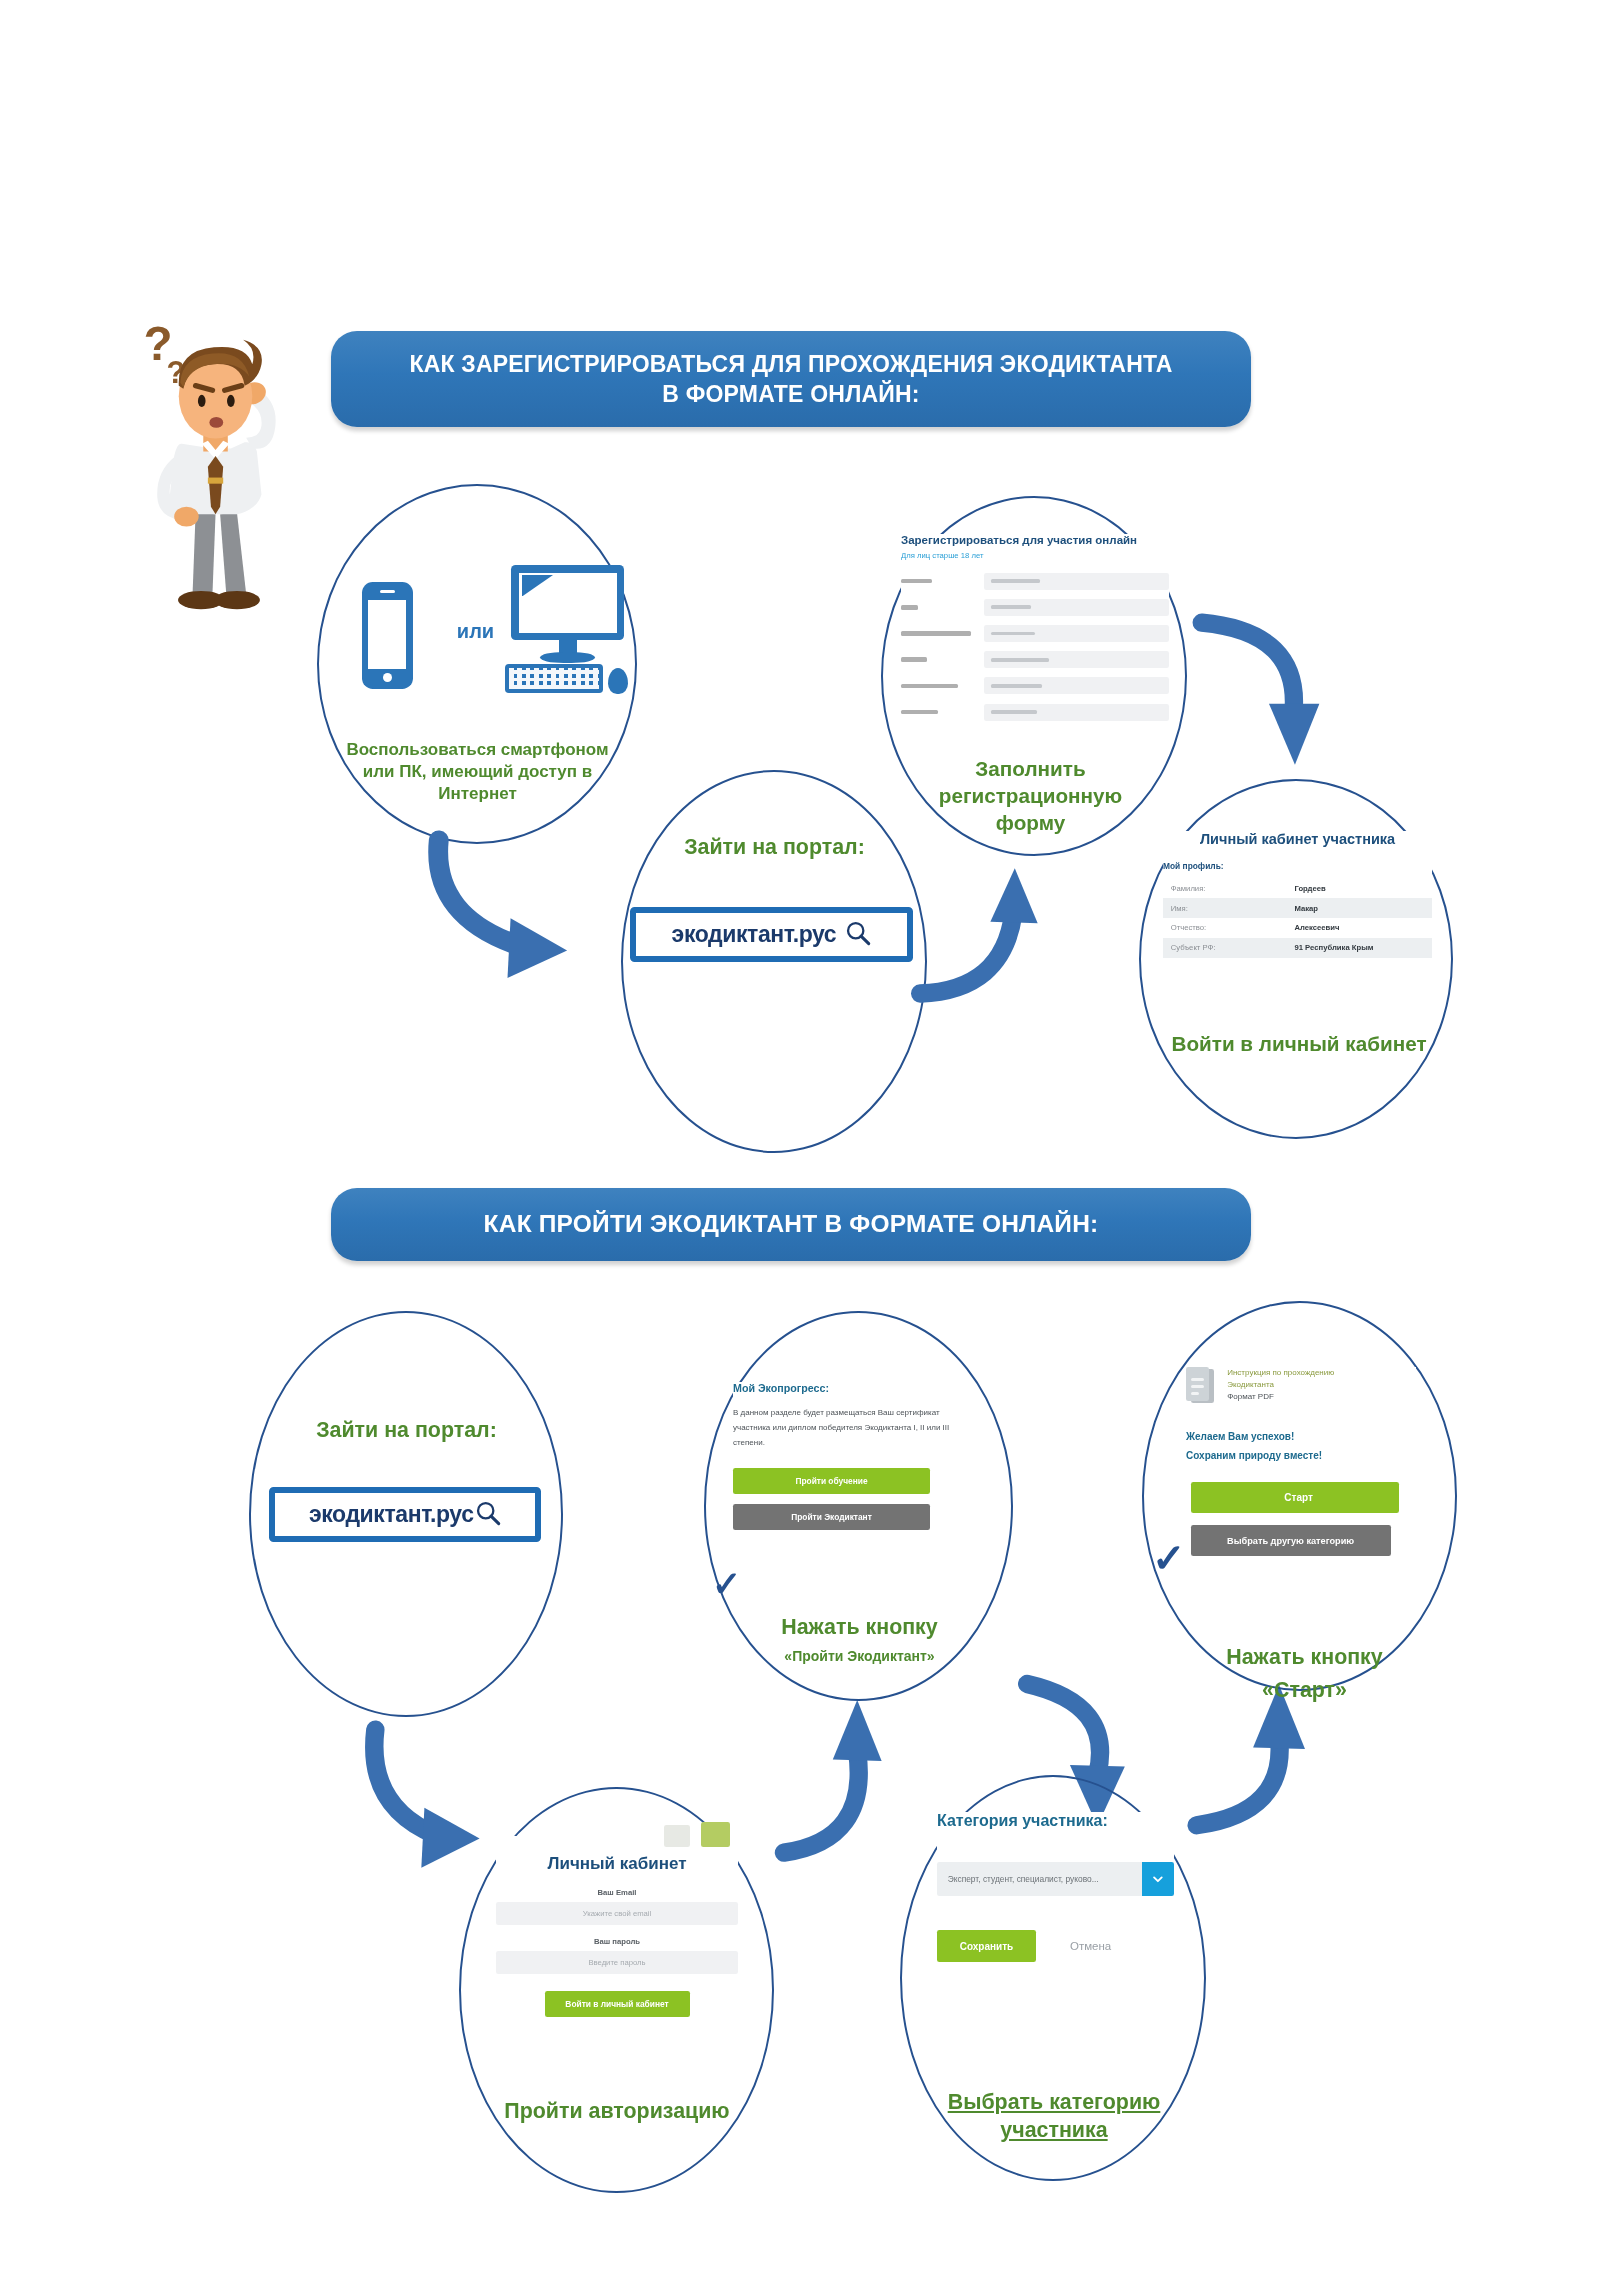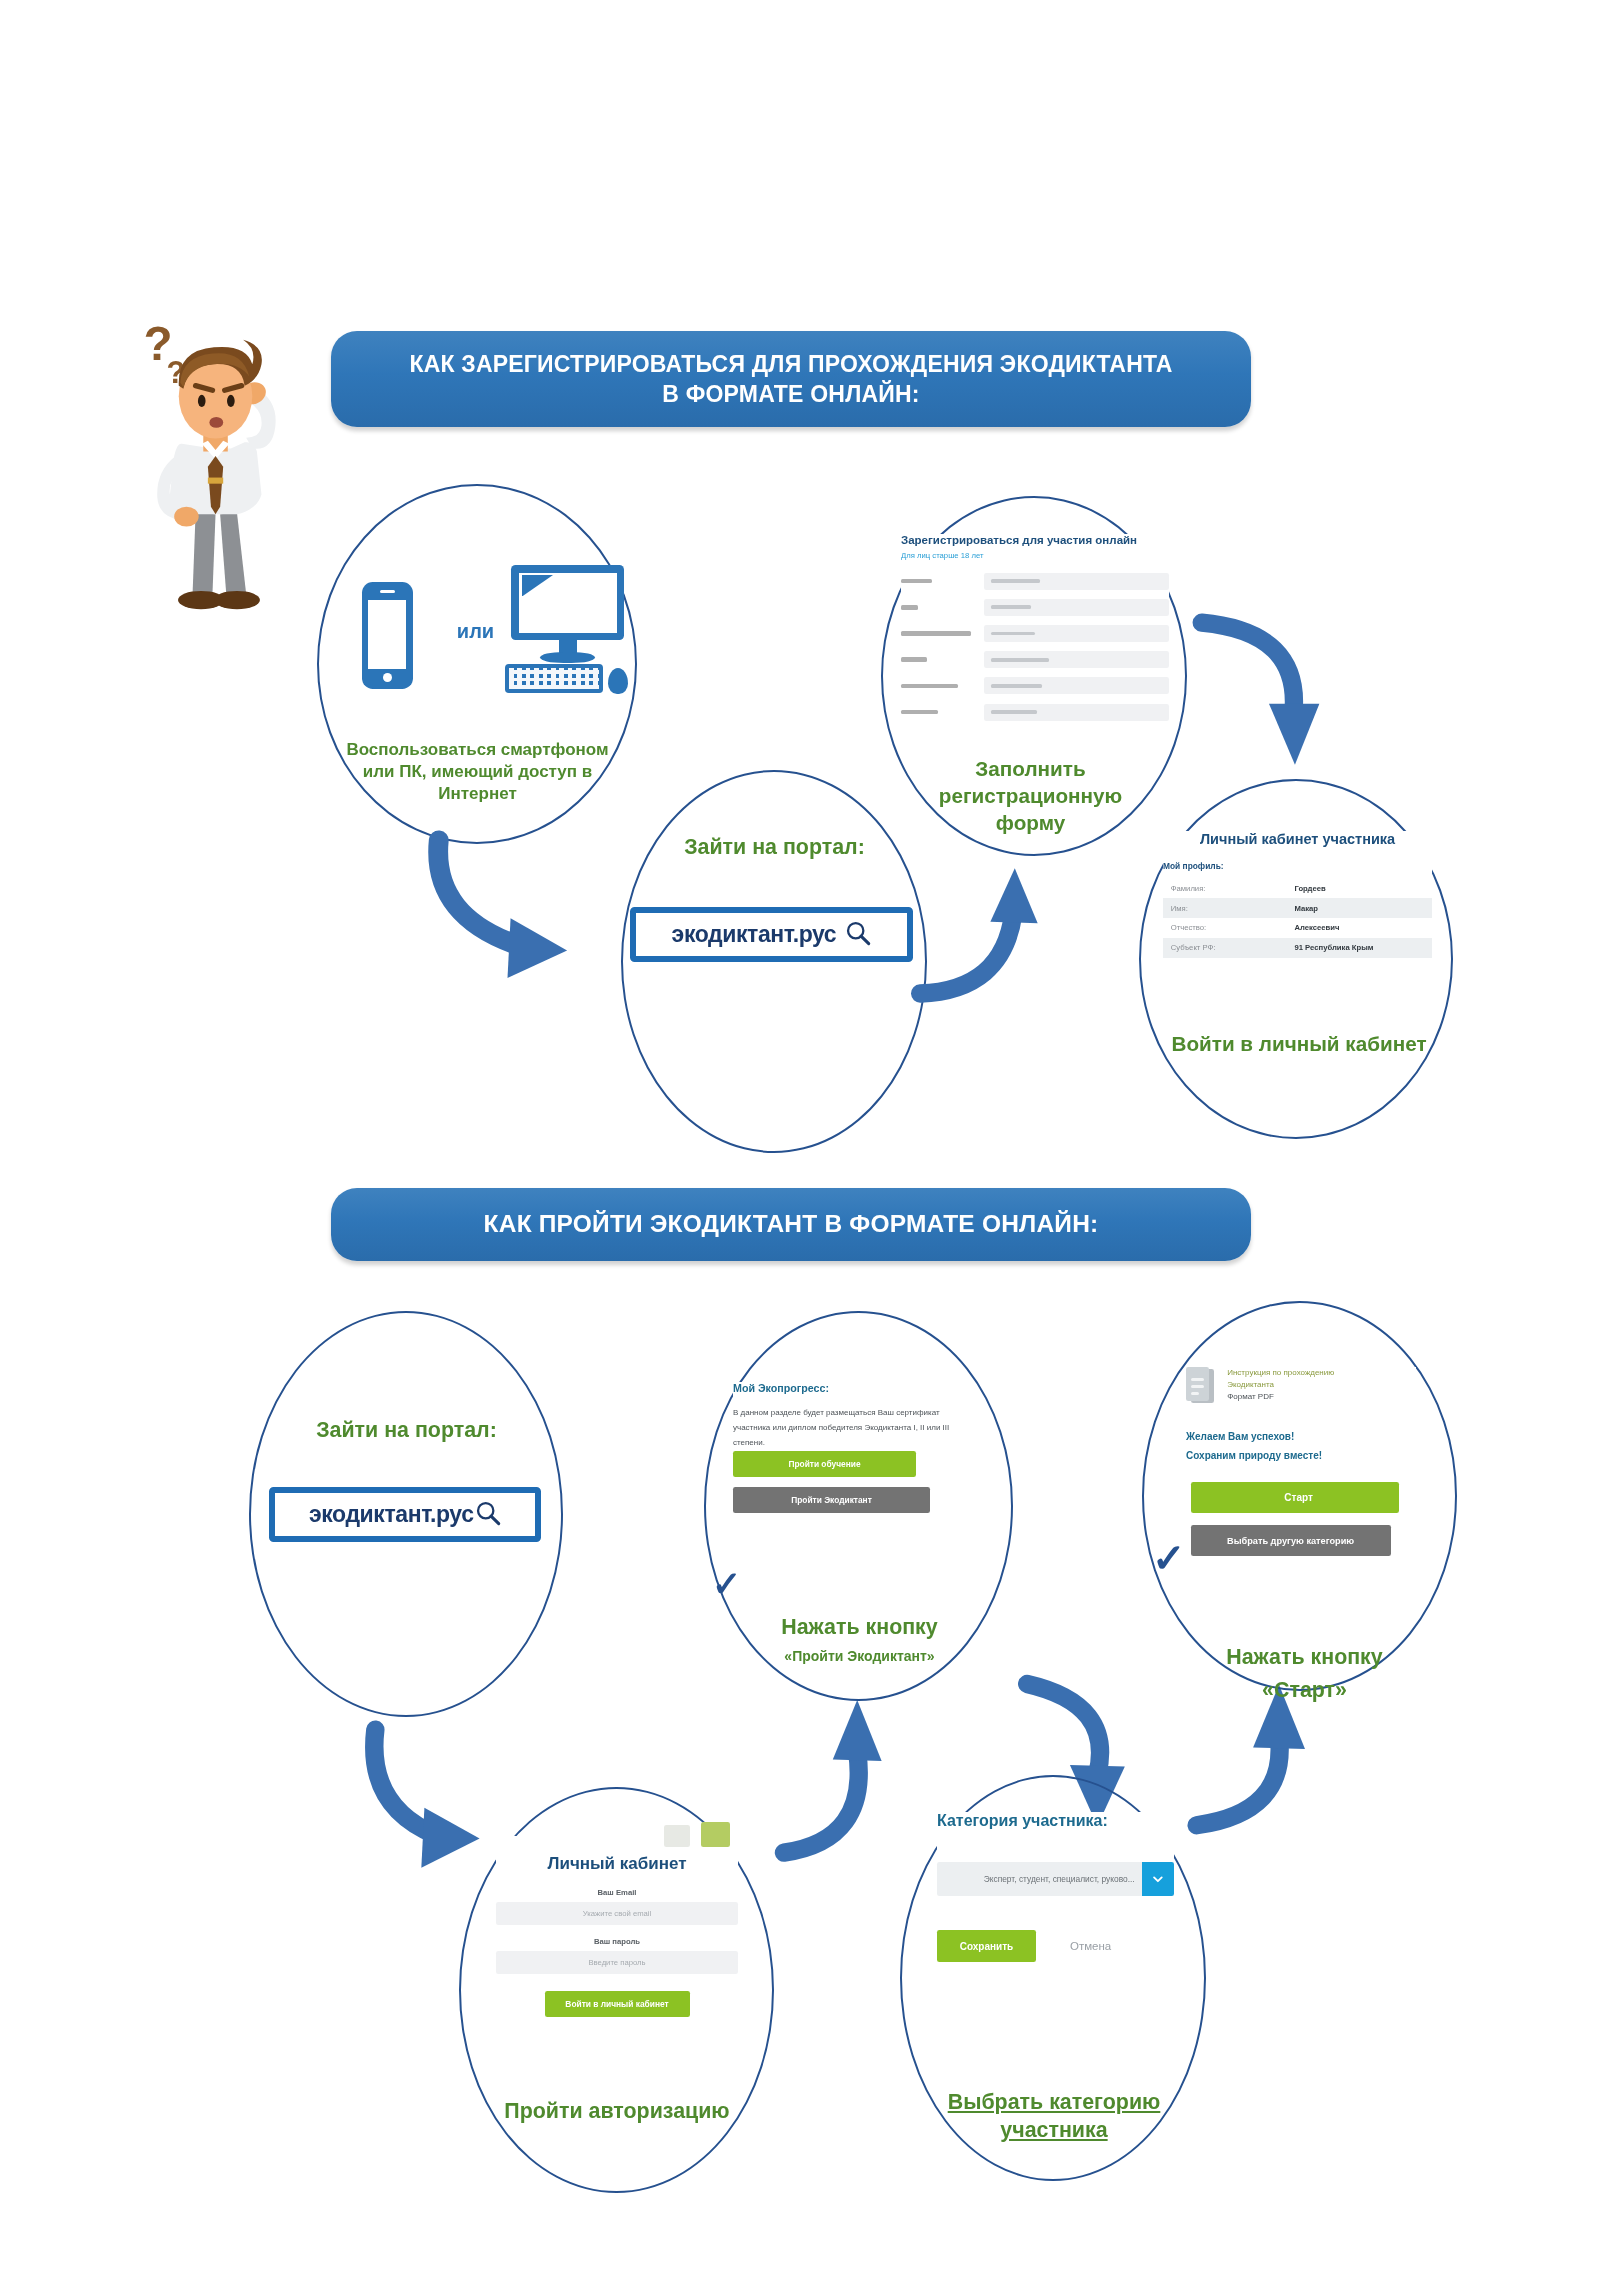--- a/index.html
+++ b/index.html
@@ -70,21 +70,21 @@
   .ptbl td{padding:5.4px 7.7px;}
   .ptbl .k{color:#8b8f94;}
   .ptbl .v{color:#333a40;font-weight:bold;}
 
   
   .btn{display:flex;align-items:center;justify-content:center;color:#fff;font-weight:bold;border-radius:2.3px;}
   .btn-green{background:#8cc223;}
   .btn-blue{background:#737373;}
 
   
-  .sel{display:flex;align-items:center;background:#eceff1;border-radius:2.3px;overflow:hidden;padding-left:36px;}
+  .sel{display:flex;align-items:center;background:#eceff1;border-radius:2.3px;overflow:hidden;}
   .sel .selv{flex:1;color:#6c7277;padding-left:10.7px;overflow:hidden;white-space:nowrap;}
   .sel .arrow{background:#16a0dc;display:flex;align-items:center;justify-content:center;color:#fff;}
 
   
   .check{color:#26518f;font-weight:bold;line-height:1;}
 
   
   .docicon{position:relative;}
   .docicon .pg{position:absolute;background:#b9bfc4;border-radius:2.3px;}
   .docicon .pgf{position:absolute;background:#cdd3d7;border-radius:2.3px;}
@@ -369,21 +369,21 @@
   <svg class="arrowsvg" style="left:758px;top:1683px;" width="145" height="176" viewBox="0 0 190 230">
     <path d="M34 222 Q146 206 130 90" stroke="#3a6fb0" stroke-width="24" fill="none" stroke-linecap="round"></path>
     <polygon points="98,100 130,22 162,102" fill="#3a6fb0"></polygon>
   </svg>
 
   <div class="ellipse abs" style="left:704px;top:1311px;width:309px;height:390px;"></div>
 
   <div class="mock" style="left:733px;top:1382px;width:222px;height:222px;">
     <div class="h1" style="font-size:10.7px;color:#1d6a8e;">Мой Экопрогресс:</div>
     <div style="font-size:8px;color:#4d5358;line-height:1.85;margin-top:12.2px;">В данном разделе будет размещаться Ваш сертификат участника или диплом победителя Экодиктанта I, II или III степени.</div>
-    <div class="btn btn-green" style="width:183px;height:26px;font-size:8.4px;">
+    <div class="btn btn-green" style="width:197px;height:26px;margin-top:17px;font-size:8.4px;">
       <span>Пройти обучение</span>
     </div>
     <div class="btn btn-blue" style="width:197px;height:26px;margin-top:10.7px;font-size:8.4px;">
       <span>Пройти Экодиктант</span>
     </div>
   </div>
 
   <div class="check abs" style="left:712px;top:1566px;font-size:35px;">✓</div>
 
   <div class="cap abs" style="left:712px;top:1614px;width:295px;font-size:21.4px;">Нажать кнопку</div>

